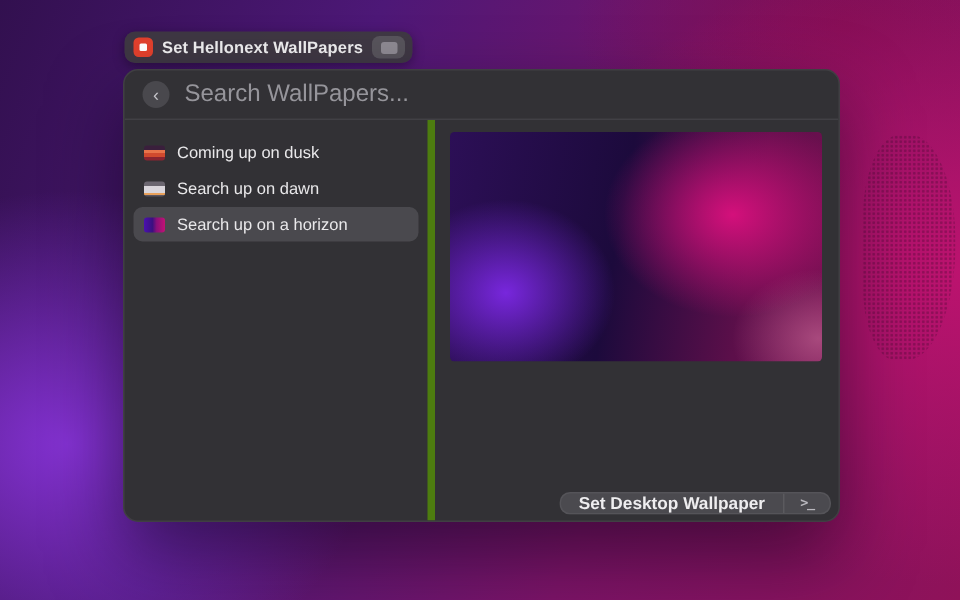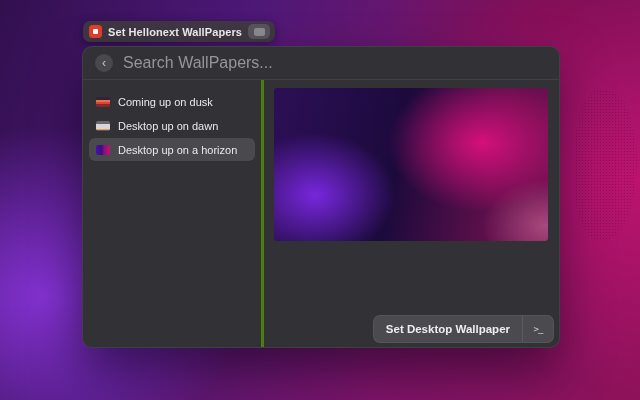--- a/index.html
+++ b/index.html
@@ -59,21 +59,21 @@
     border:none; flex:0 0 auto; cursor:default; padding:0;
   }
   .search-input {
     flex:1; background:transparent; border:none; outline:none;
     font-family:"Liberation Sans", sans-serif;
     font-size:16px; color:#e8e8ea;
   }
   .search-input::placeholder { color:#96959b; }
 
   .content { flex:1; display:flex; min-height:0; position:relative; }
-  .list-panel { width:181px; flex:0 0 auto; border-right:3px solid #4d7c0f; padding:10px 6px 0 6px; }
+  .list-panel { width:207px; flex:0 0 auto; border-right:5px solid #4d7c0f; padding:10px 6px 0 6px; }
   .row {
     height:23px; display:flex; align-items:center; gap:8px;
     padding:0 7px; border-radius:6px; margin-bottom:1px;
   }
   .row.selected { background:#4a494e; }
   .row-label { font-size:11px; color:#e9e8ea; white-space:nowrap; }
   .thumb { width:14px; height:10px; border-radius:2px; flex:0 0 auto; }
   .thumb-dusk {
     background:linear-gradient(180deg,#3a1f3c 0%,#3a1f3c 32%,#e8734a 32%,#e8734a 52%,#d14a2e 52%,#d14a2e 74%,#8a2430 74%,#8a2430 100%);
   }
@@ -88,21 +88,21 @@
   .preview {
     position:absolute; left:10px; top:8px; right:11px; height:153px; border-radius:3px;
     background:
       radial-gradient(42% 58% at 15% 70%, rgba(124,40,228,.95) 0%, rgba(124,40,228,0) 70%),
       radial-gradient(48% 62% at 76% 36%, rgba(219,16,126,.95) 0%, rgba(219,16,126,0) 72%),
       radial-gradient(32% 42% at 99% 90%, rgba(186,92,140,.75) 0%, rgba(186,92,140,0) 72%),
       linear-gradient(100deg, #2c0f56 0%, #1c0a3c 45%, #5c0f4a 78%, #731050 100%);
   }
 
   .footer-btn {
-    position:absolute; right:5px; bottom:4px; height:28px;
+    position:absolute; right:5px; bottom:4px; height:15px;
     display:flex; align-items:center; background:#4b4a4f;
     border:1px solid rgba(255,255,255,.06); border-radius:7px;
     overflow:hidden; cursor:default;
   }
   .footer-btn .btn-label {
     padding:0 12px; font-size:11.5px; font-weight:700; color:#eeedef; white-space:nowrap;
   }
   .footer-btn .btn-sep { width:1px; align-self:stretch; background:rgba(255,255,255,.09); }
   .footer-btn .btn-key {
     width:30px; text-align:center; color:#b9b8be;
@@ -134,25 +134,25 @@
 
   <div class="content">
 
     <div class="list-panel">
       <div class="row">
         <span class="thumb thumb-dusk"></span>
         <span class="row-label">Coming up on dusk</span>
       </div>
       <div class="row">
         <span class="thumb thumb-dawn"></span>
-        <span class="row-label">Desktop up on dawn</span>
+        <span class="row-label">Search up on dawn</span>
       </div>
       <div class="row selected">
         <span class="thumb thumb-horizon"></span>
-        <span class="row-label">Desktop up on a horizon</span>
+        <span class="row-label">Search up on a horizon</span>
       </div>
     </div>
 
     <div class="preview-panel">
       <div class="preview"></div>
       <div class="footer-btn">
         <span class="btn-label">Set Desktop Wallpaper</span>
         <span class="btn-sep"></span>
         <span class="btn-key">&gt;_</span>
       </div>

